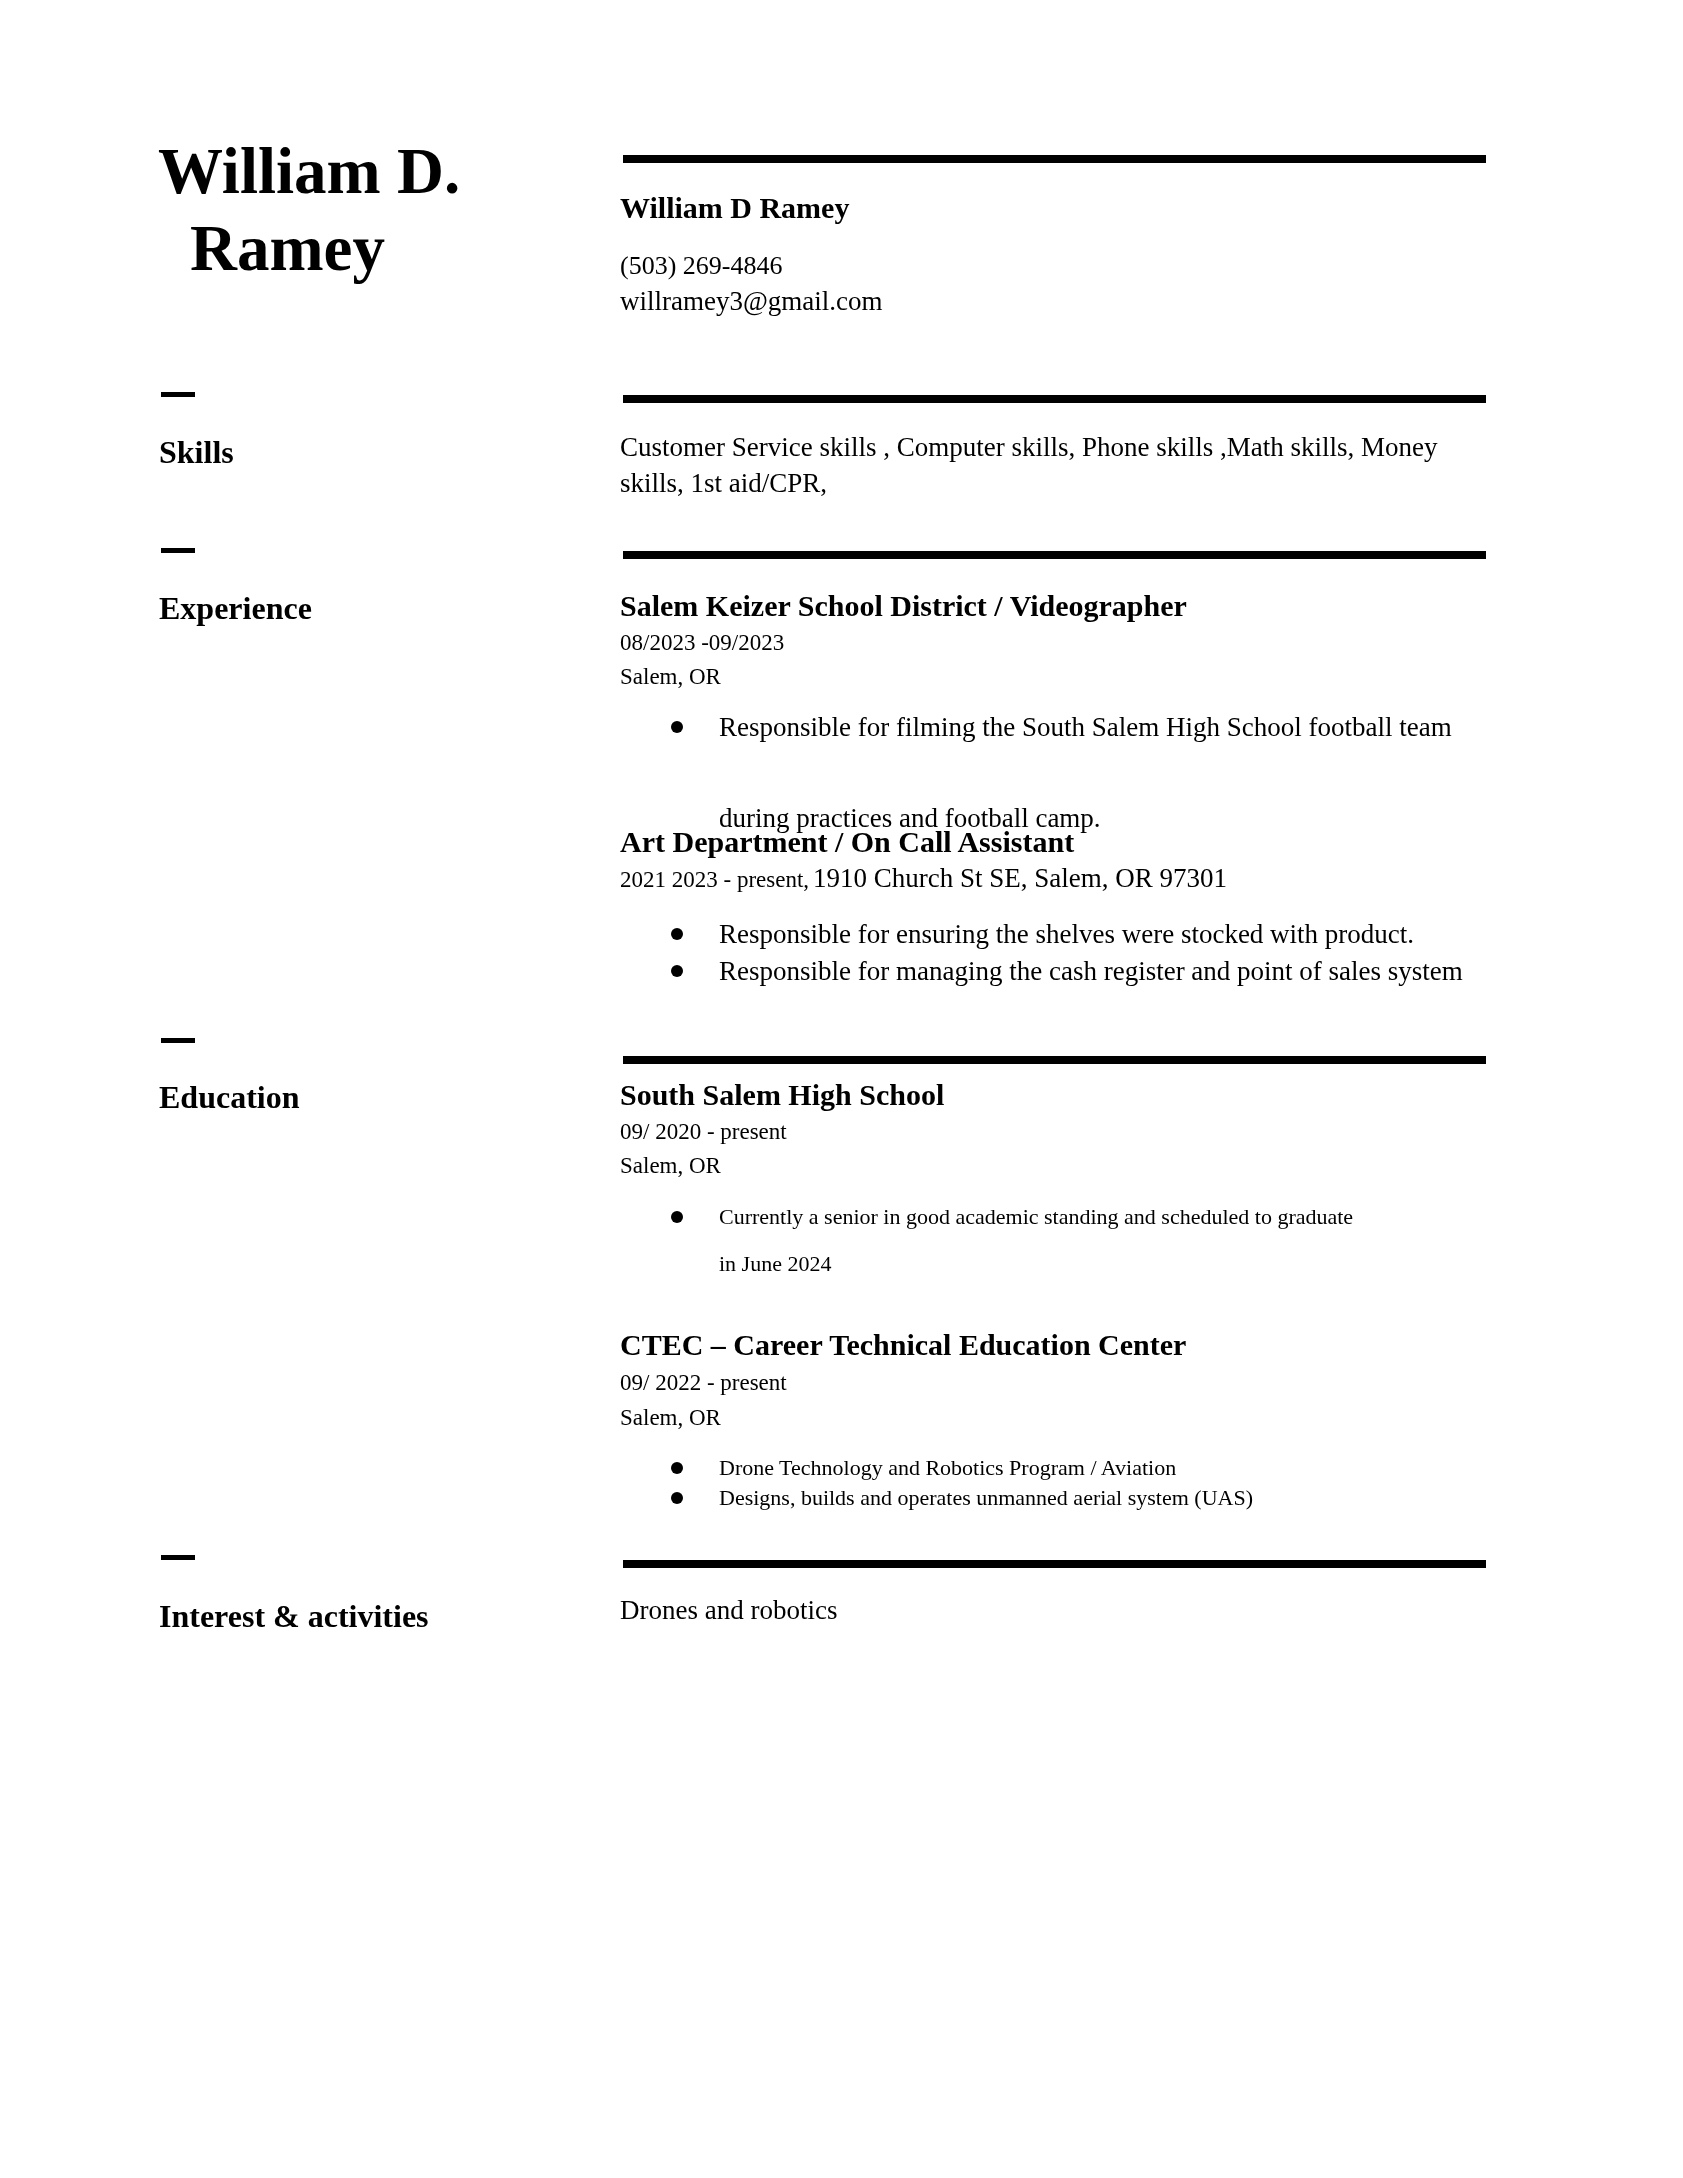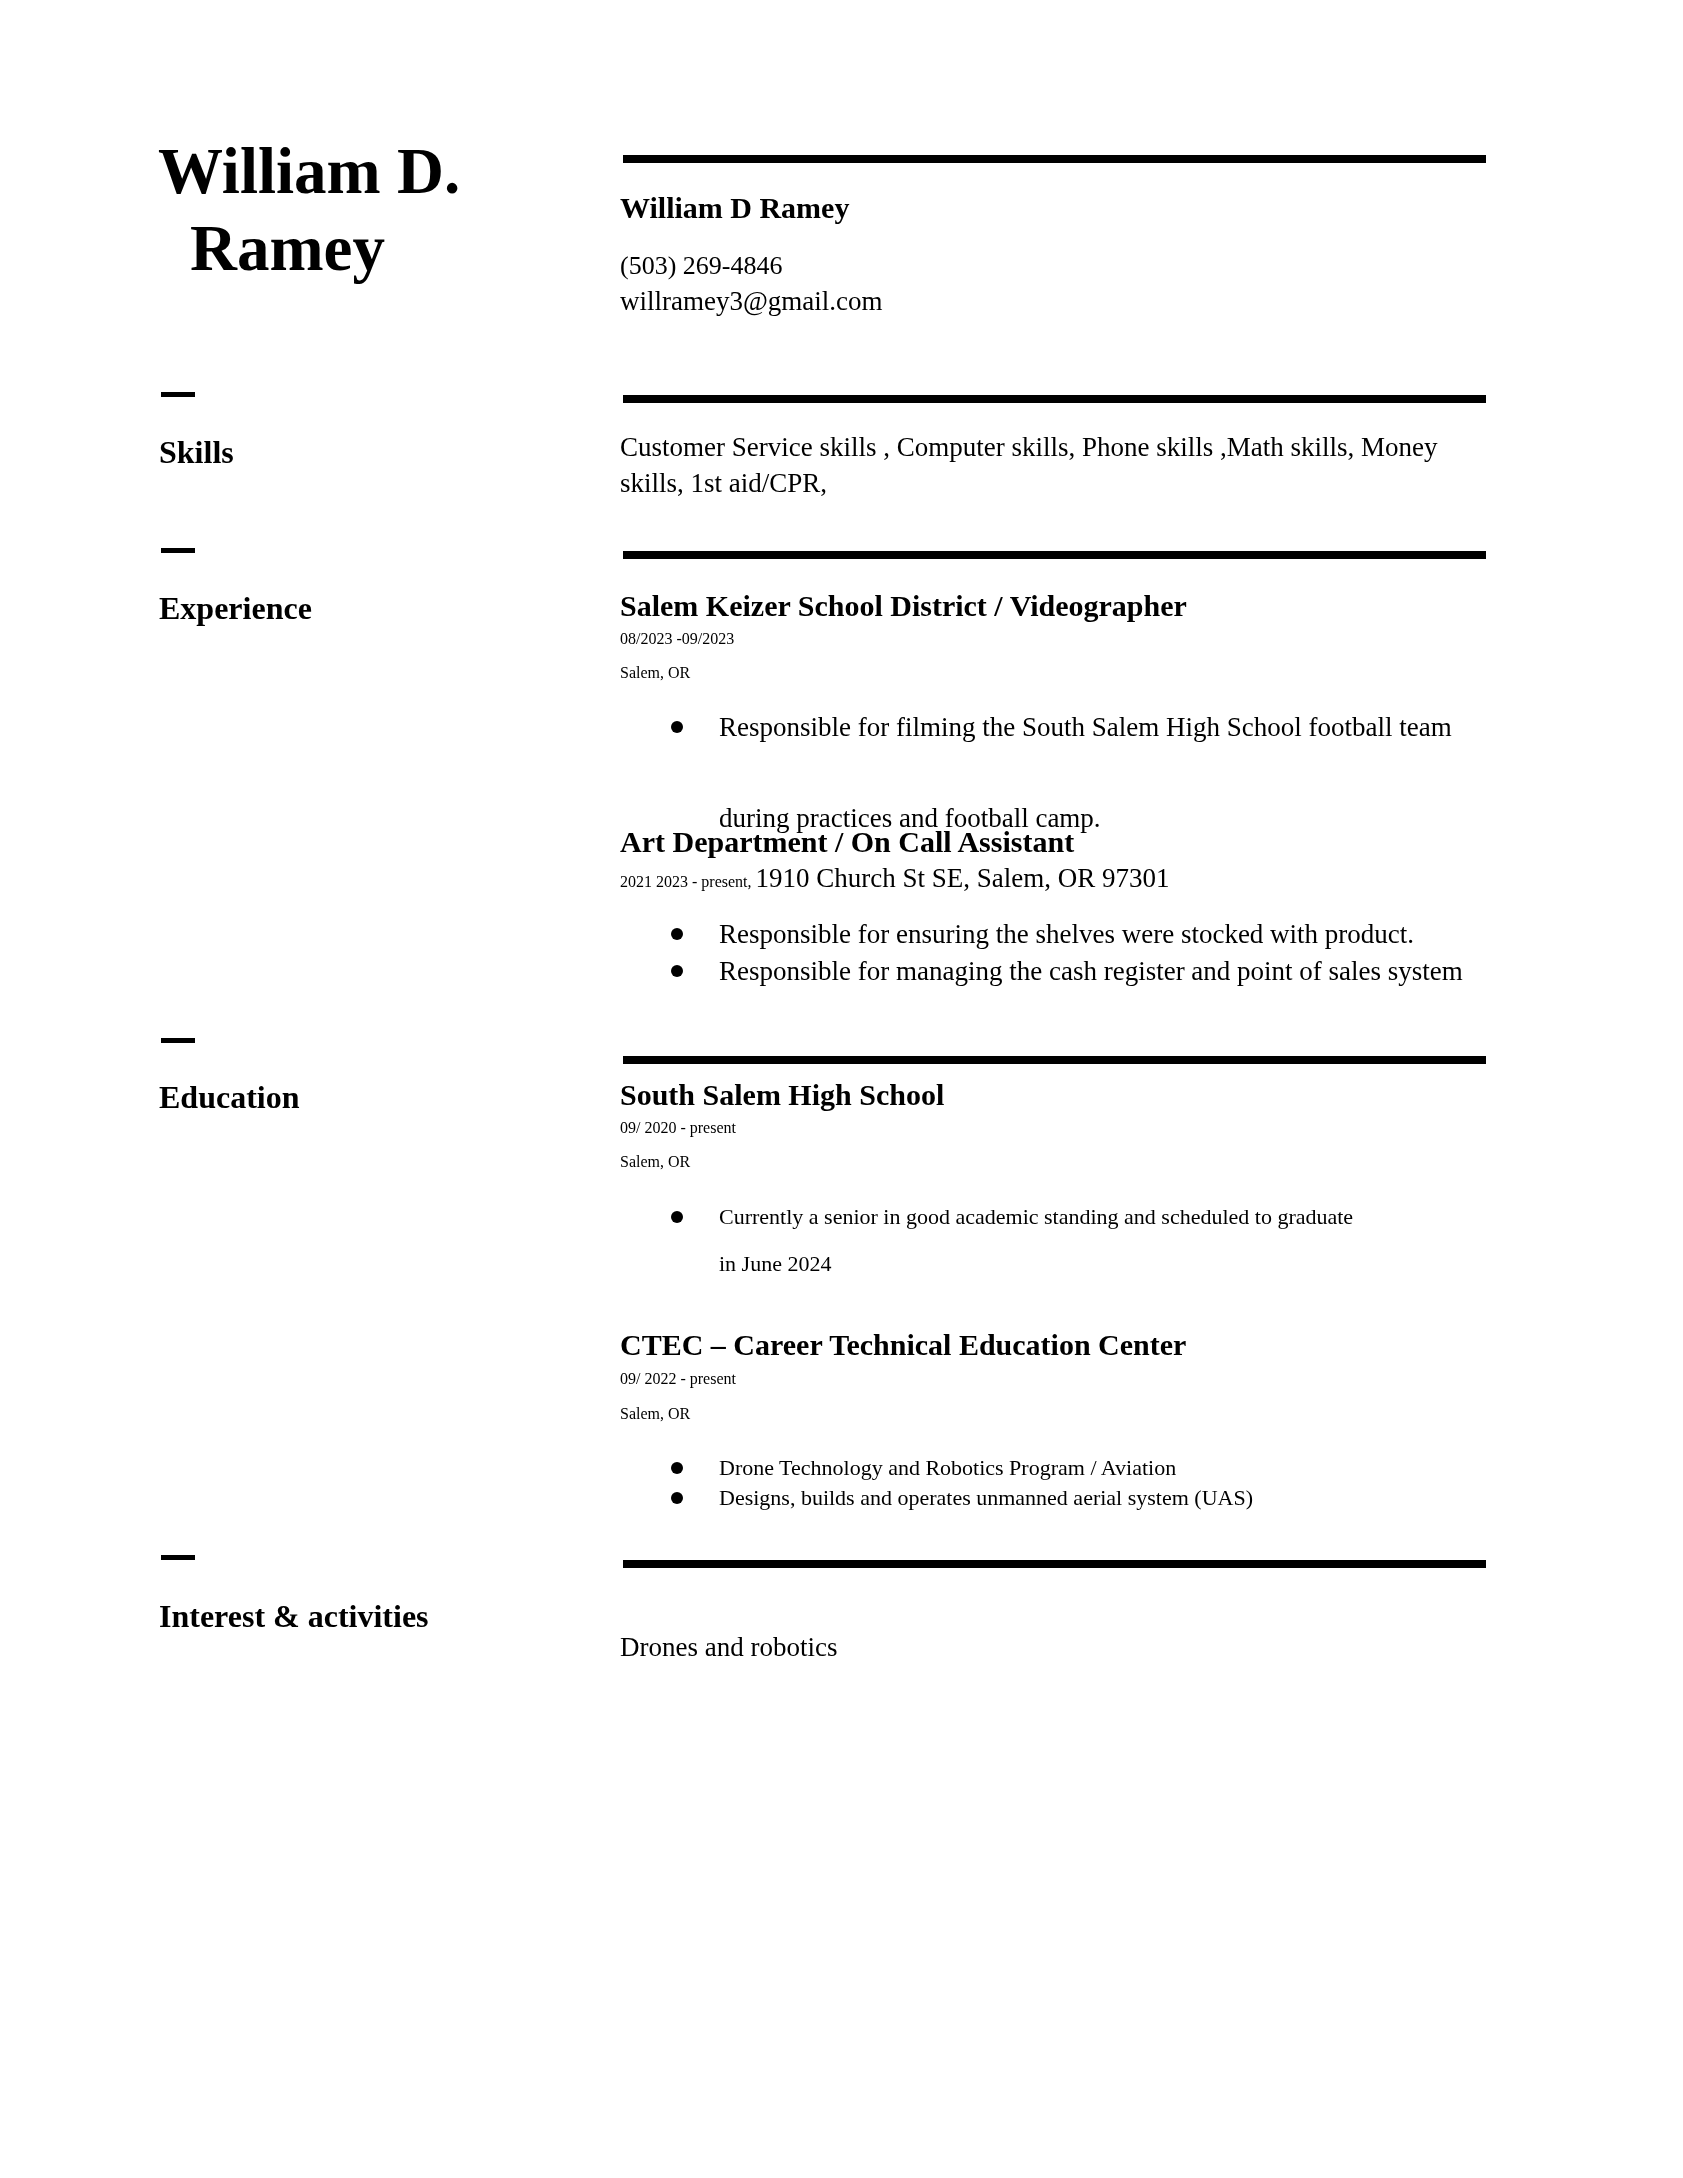--- a/index.html
+++ b/index.html
@@ -6,21 +6,21 @@
   body { width:1683px; height:2178px; position:relative; overflow:hidden;
          font-family:"Liberation Serif", "DejaVu Serif", serif; color:#000; }
   .abs { position:absolute; white-space:nowrap; }
   .title { left:158px; font-size:65px; font-weight:bold; line-height:77px;text-align:center; }
   .rule { position:absolute; left:623px; width:863px; height:8px; background:#000; }
   .dash { position:absolute; left:161px; width:34px; height:5px; background:#000; }
   .label { left:159px; font-size:32px; font-weight:bold; }
   .rc { left:620px; }
   .h { font-size:30px; font-weight:bold; }
   .body { font-size:27px; }
-  .small { font-size:16px; }
+  .small { font-size:23px; }
   .bsmall { font-size:22px;text-align:center; }
   .bullet { position:absolute; left:671px; width:12px; height:12px; border-radius:50%; background:#000; }
   .btext { left:719px; }
   
   .abs { line-height:1; }
 </style>
 </head>
 <body>
 
 <div class="abs title" style="top:139px;">William D.</div>
@@ -73,14 +73,14 @@
 <div class="abs rc small" style="top:1371px;">09/ 2022 - present</div>
 <div class="abs rc small" style="top:1406px;">Salem, OR</div>
 <div class="bullet" style="top:1462px;"></div>
 <div class="abs btext bsmall" style="top:1457px;">Drone Technology and Robotics Program / Aviation</div>
 <div class="bullet" style="top:1492px;"></div>
 <div class="abs btext bsmall" style="top:1487px;">Designs, builds and operates unmanned aerial system (UAS)</div>
 
 <div class="dash" style="top:1555px;"></div>
 <div class="abs label" style="top:1600px;">Interest &amp; activities</div>
 <div class="rule" style="top:1560px;"></div>
-<div class="abs rc body" style="top:1634px;">Drones and robotics</div>
+<div class="abs rc body" style="top:1597px;">Drones and robotics</div>
 
 
 </body></html>

